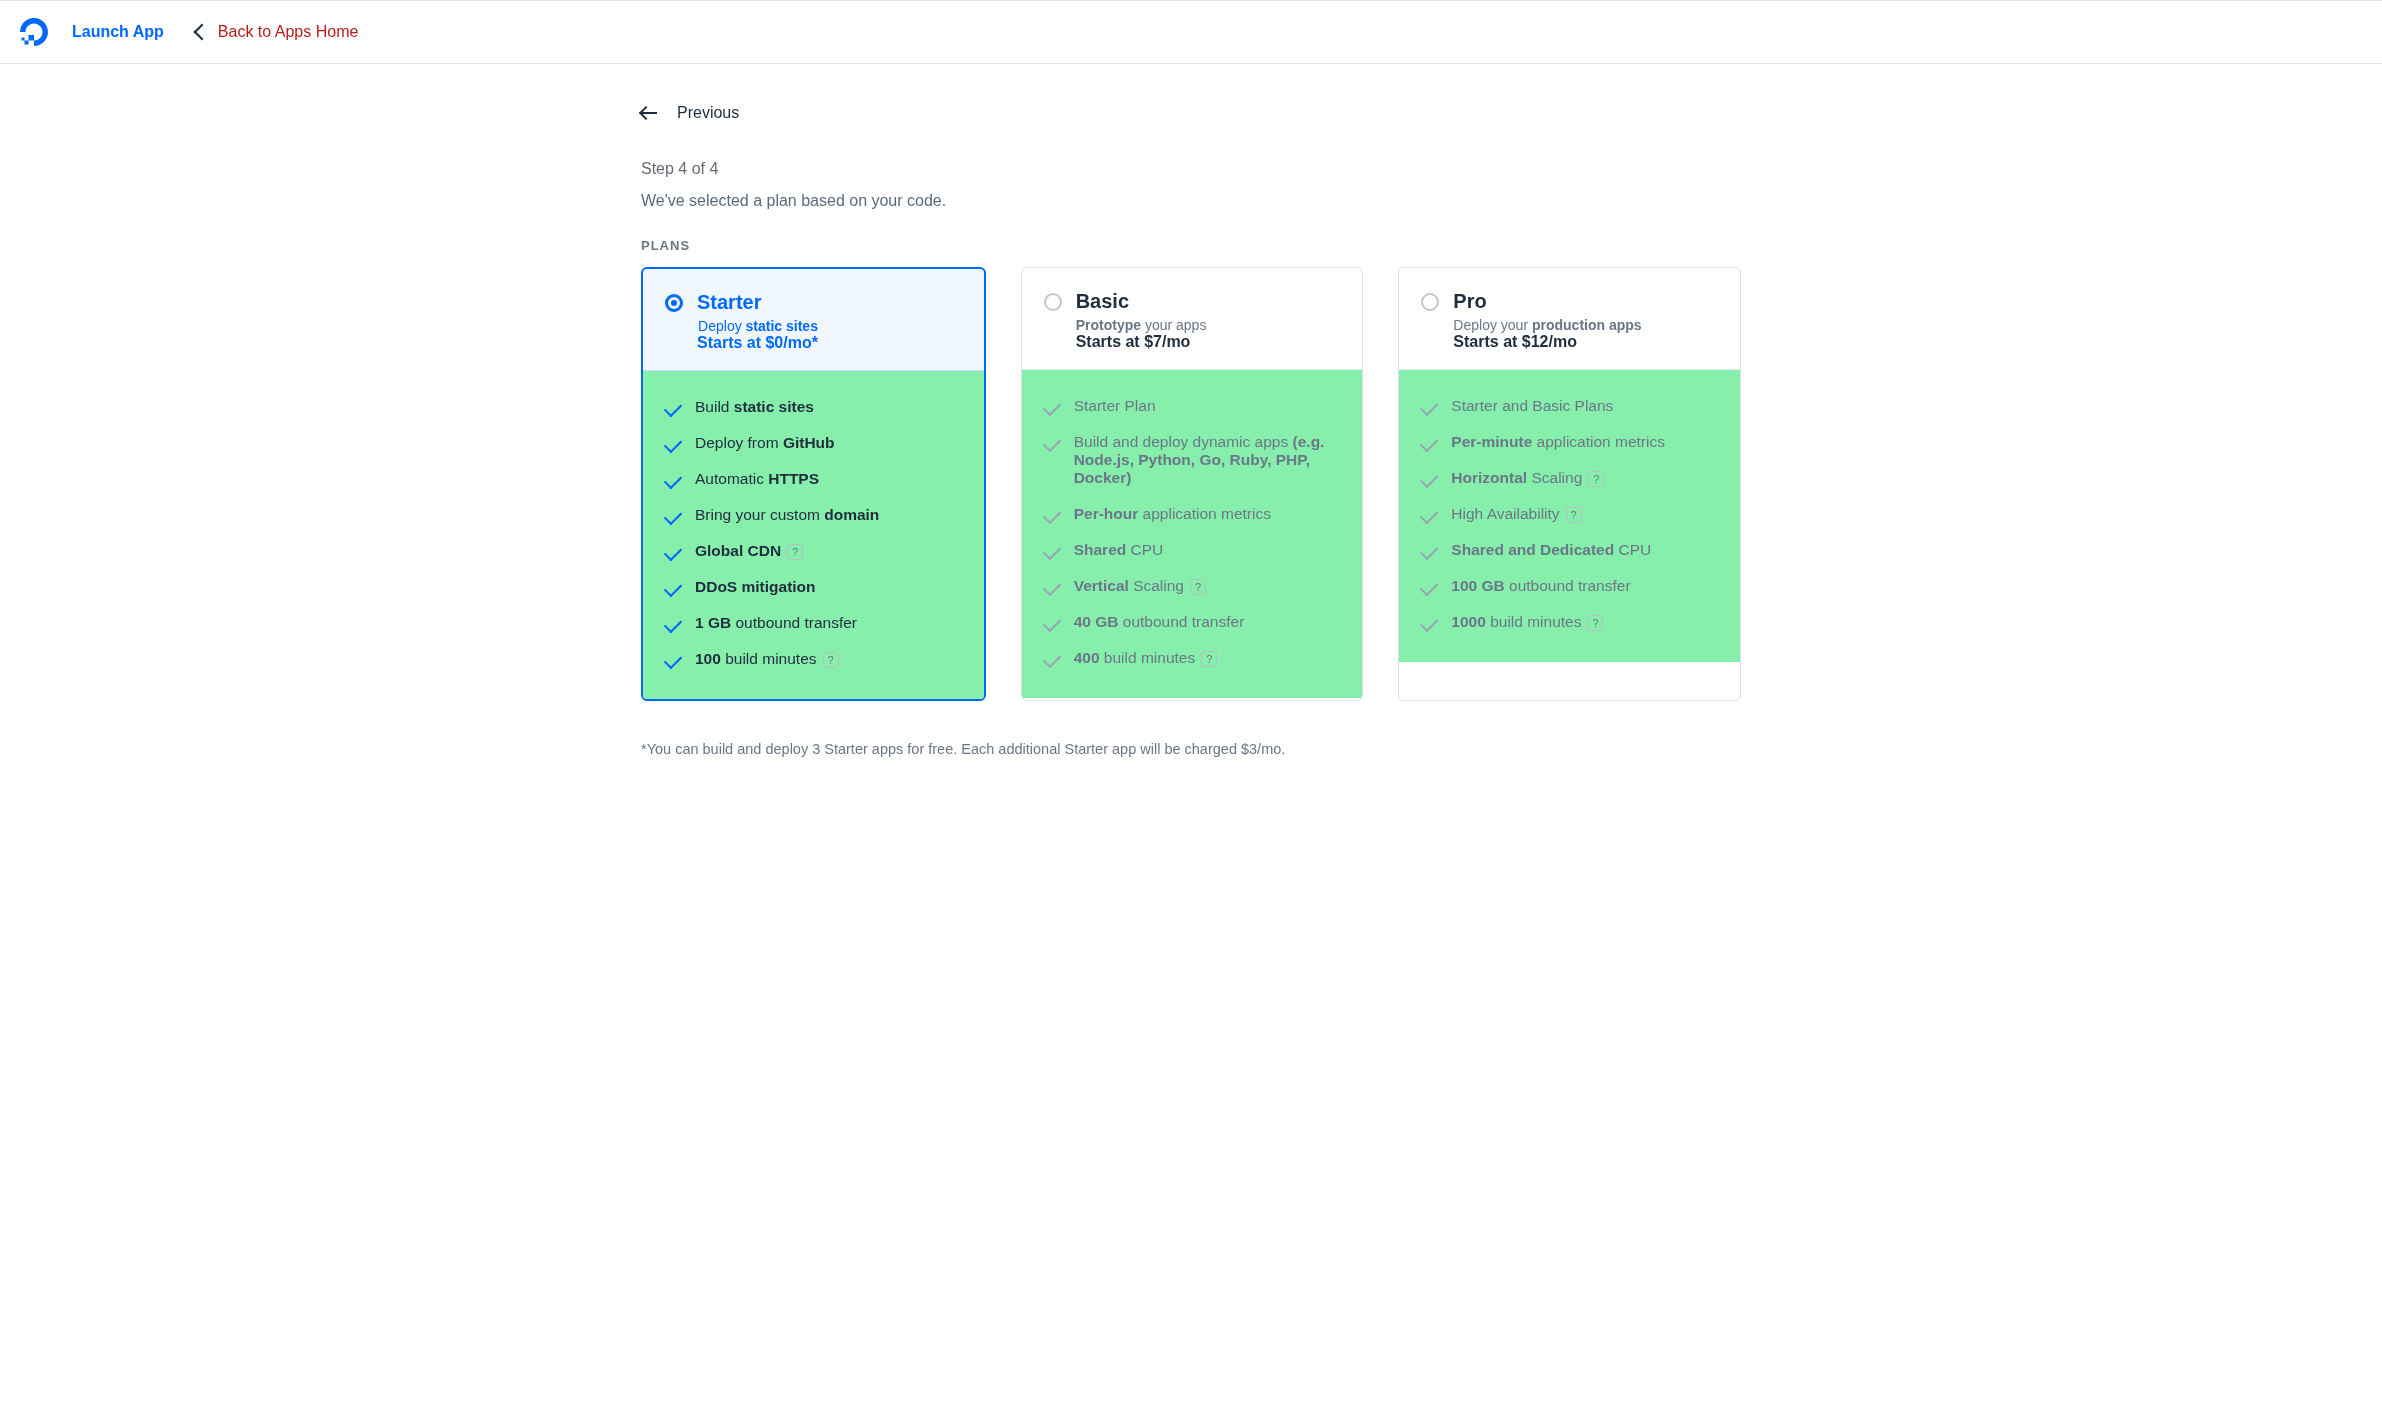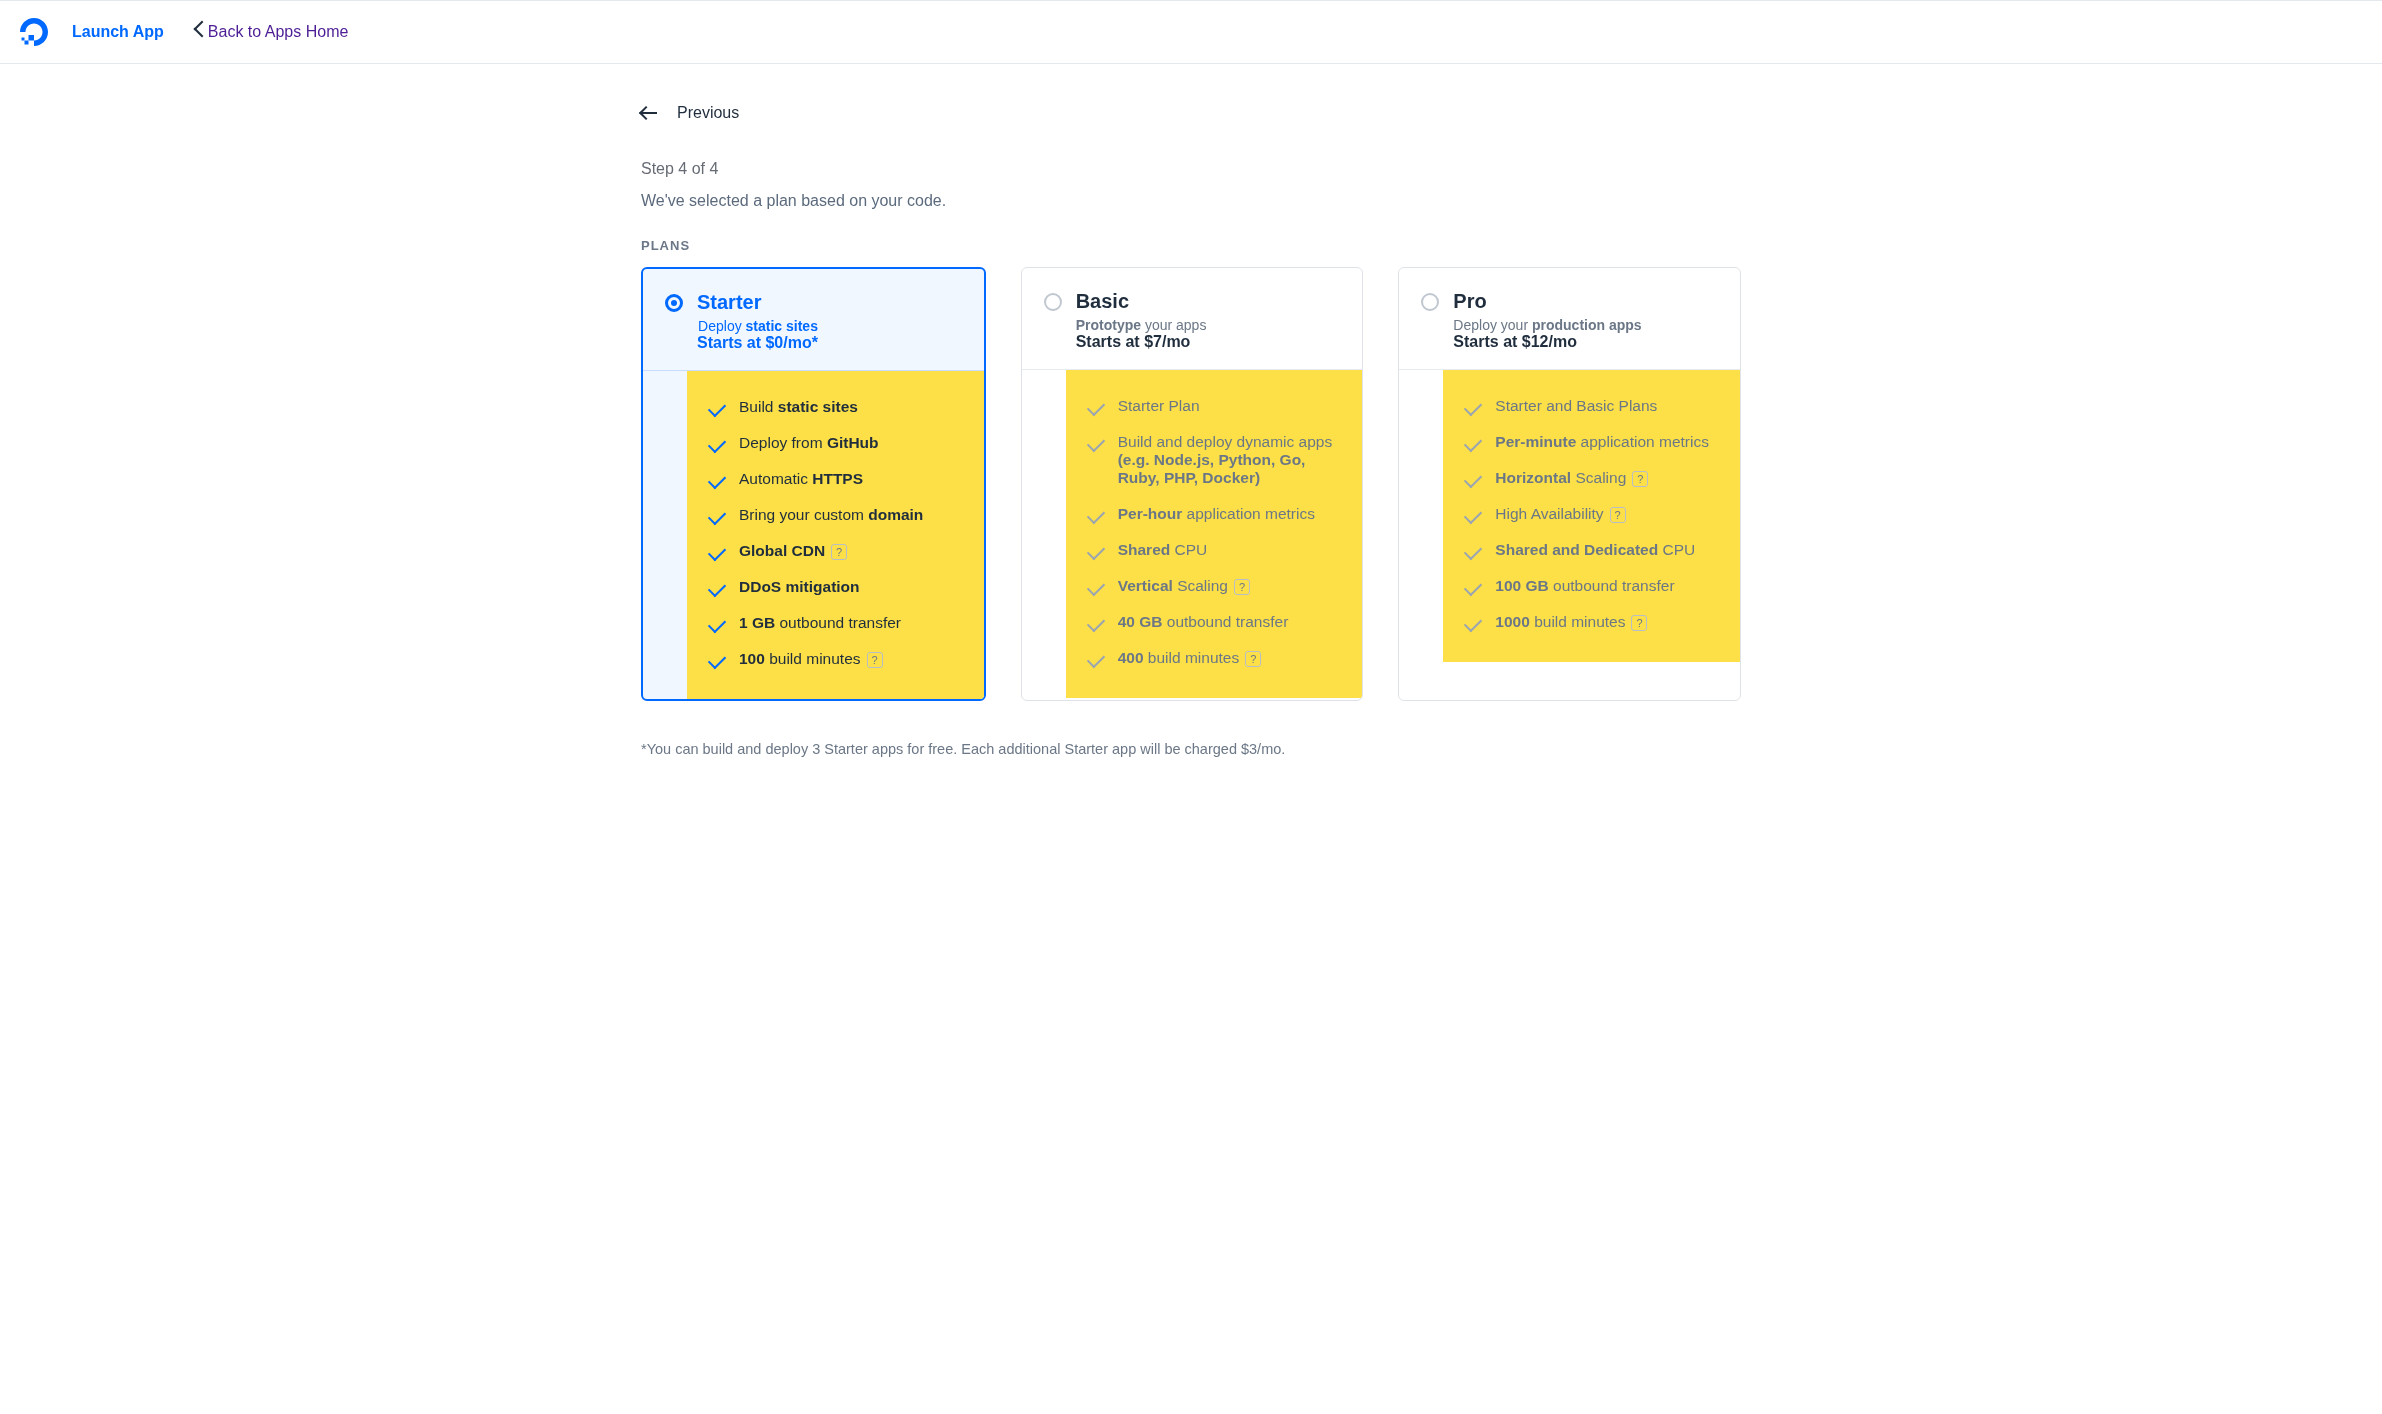--- a/index.html
+++ b/index.html
@@ -12,22 +12,22 @@
     align-items: center;
     padding: 0 18px;
     gap: 22px;
   }
   .logo {
     width: 32px; height: 32px;
     display: flex; align-items: center; justify-content: center;
   }
   .launch-app { color: #0069ff; font-weight: 600; font-size: 16px; }
   .back-link {
-    display: inline-flex; align-items: flex-start; gap: 0;
-    color: #4c1d95; font-size: 16px; font-weight: 500;
+    display: inline-flex; align-items: center; gap: 10px;
+    color: #b91c1c; font-size: 16px; font-weight: 500;
     cursor: pointer;
     margin-left: 10px;
   }
   .chevron { width: 12px; height: 12px; border-left: 2px solid #1f2d3d; border-bottom: 2px solid #1f2d3d; transform: rotate(45deg); }
   .container {
     max-width: 1140px;
     margin: 0 auto;
     padding: 40px 20px 40px 20px;
   }
   .prev-link {
@@ -76,21 +76,21 @@
   }
   .radio.checked { border-color: #0069ff; border-width: 3px; }
   .radio.checked::after { content: ""; width: 6px; height: 6px; border-radius: 50%; background: #0069ff; }
   .plan-title { font-size: 20px; font-weight: 600; color: #1f2d3d; }
   .plan-card.selected .plan-title { color: #0069ff; }
   .plan-desc { font-size: 14px; color: #6b7786; margin-top: 4px; text-align: right; }
   .plan-card.selected .plan-desc { color: #0069ff; }
   .plan-desc b { font-weight: 600; }
   .plan-price { font-size: 16px; font-weight: 600; color: #1f2d3d; }
   .plan-card.selected .plan-price { color: #0069ff; }
-  .plan-body { padding: 18px 12px 22px 22px; background: #fde047; margin-left: 44px; }
+  .plan-body { padding: 18px 12px 22px 22px; background: #86efac; }
   .feature {
     display: flex; align-items: flex-start; gap: 14px;
     padding: 9px 0;
     color: #1f2d3d; font-size: 15.5px;
   }
   .plan-card:not(.selected) .feature { color: #6b7786; }
   .check {
     width: 16px; height: 10px; flex: 0 0 auto; margin-top: 5px;
     border-left: 2.2px solid #0069ff; border-bottom: 2.2px solid #0069ff;
     transform: rotate(-45deg);

